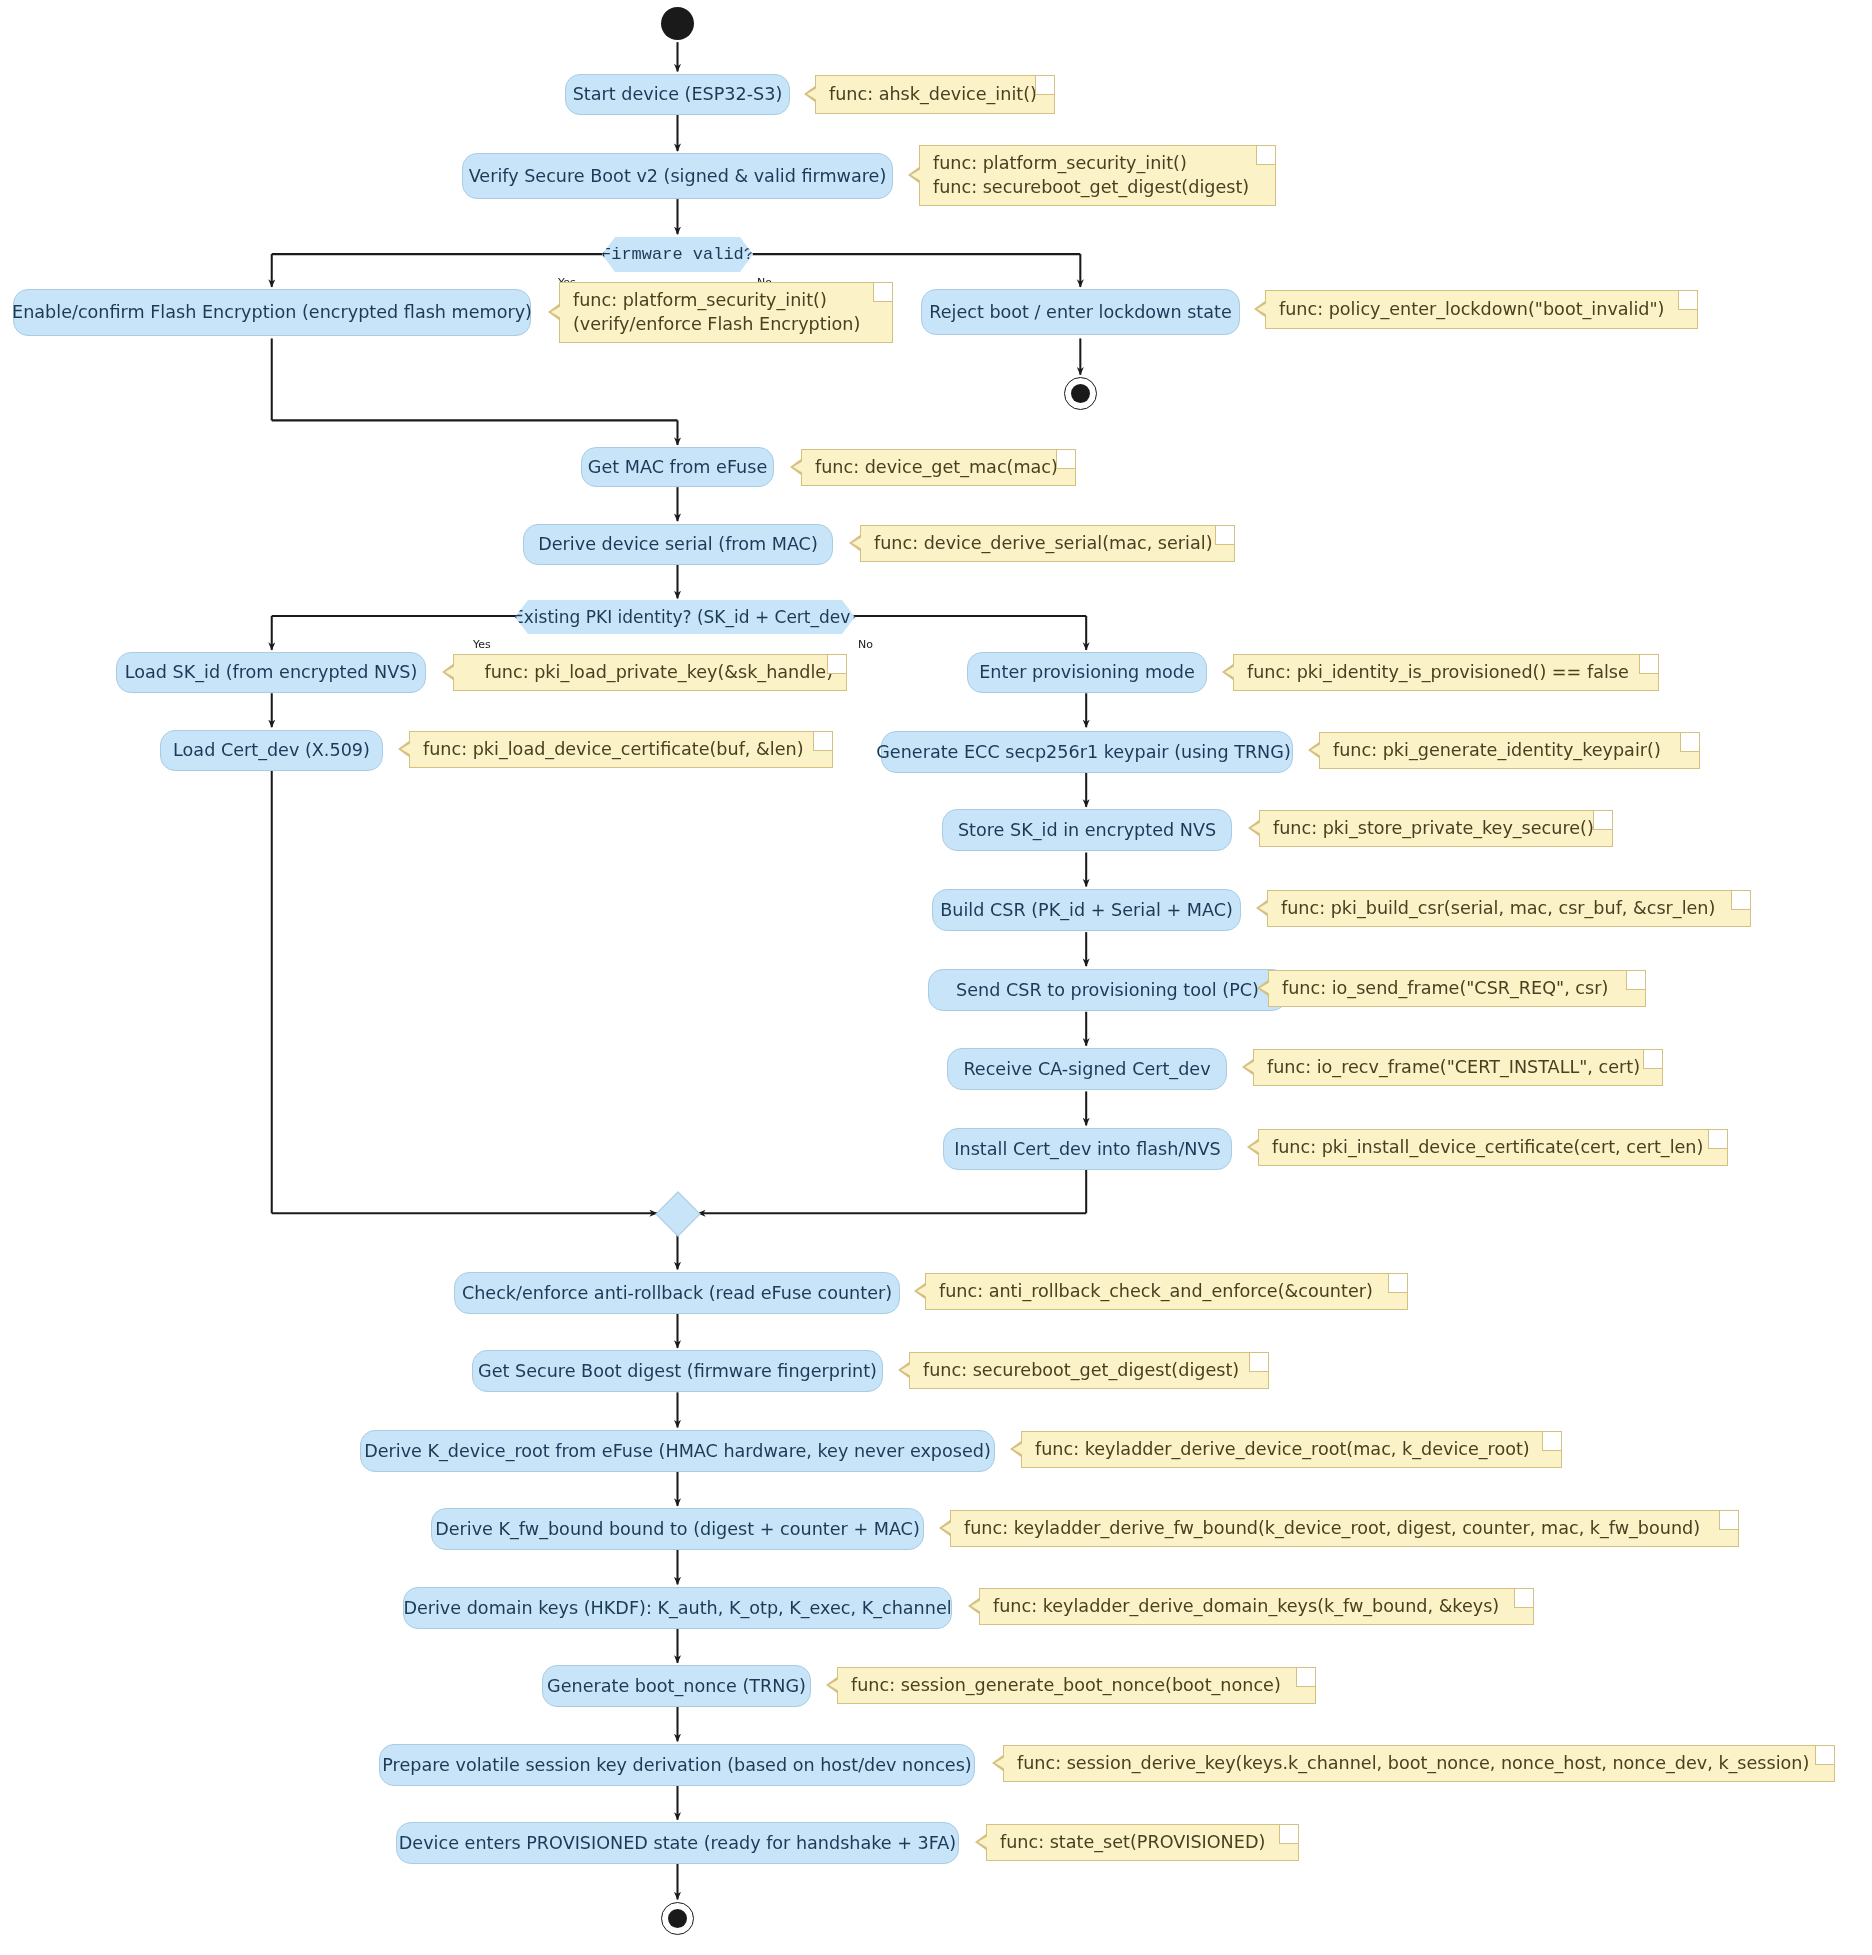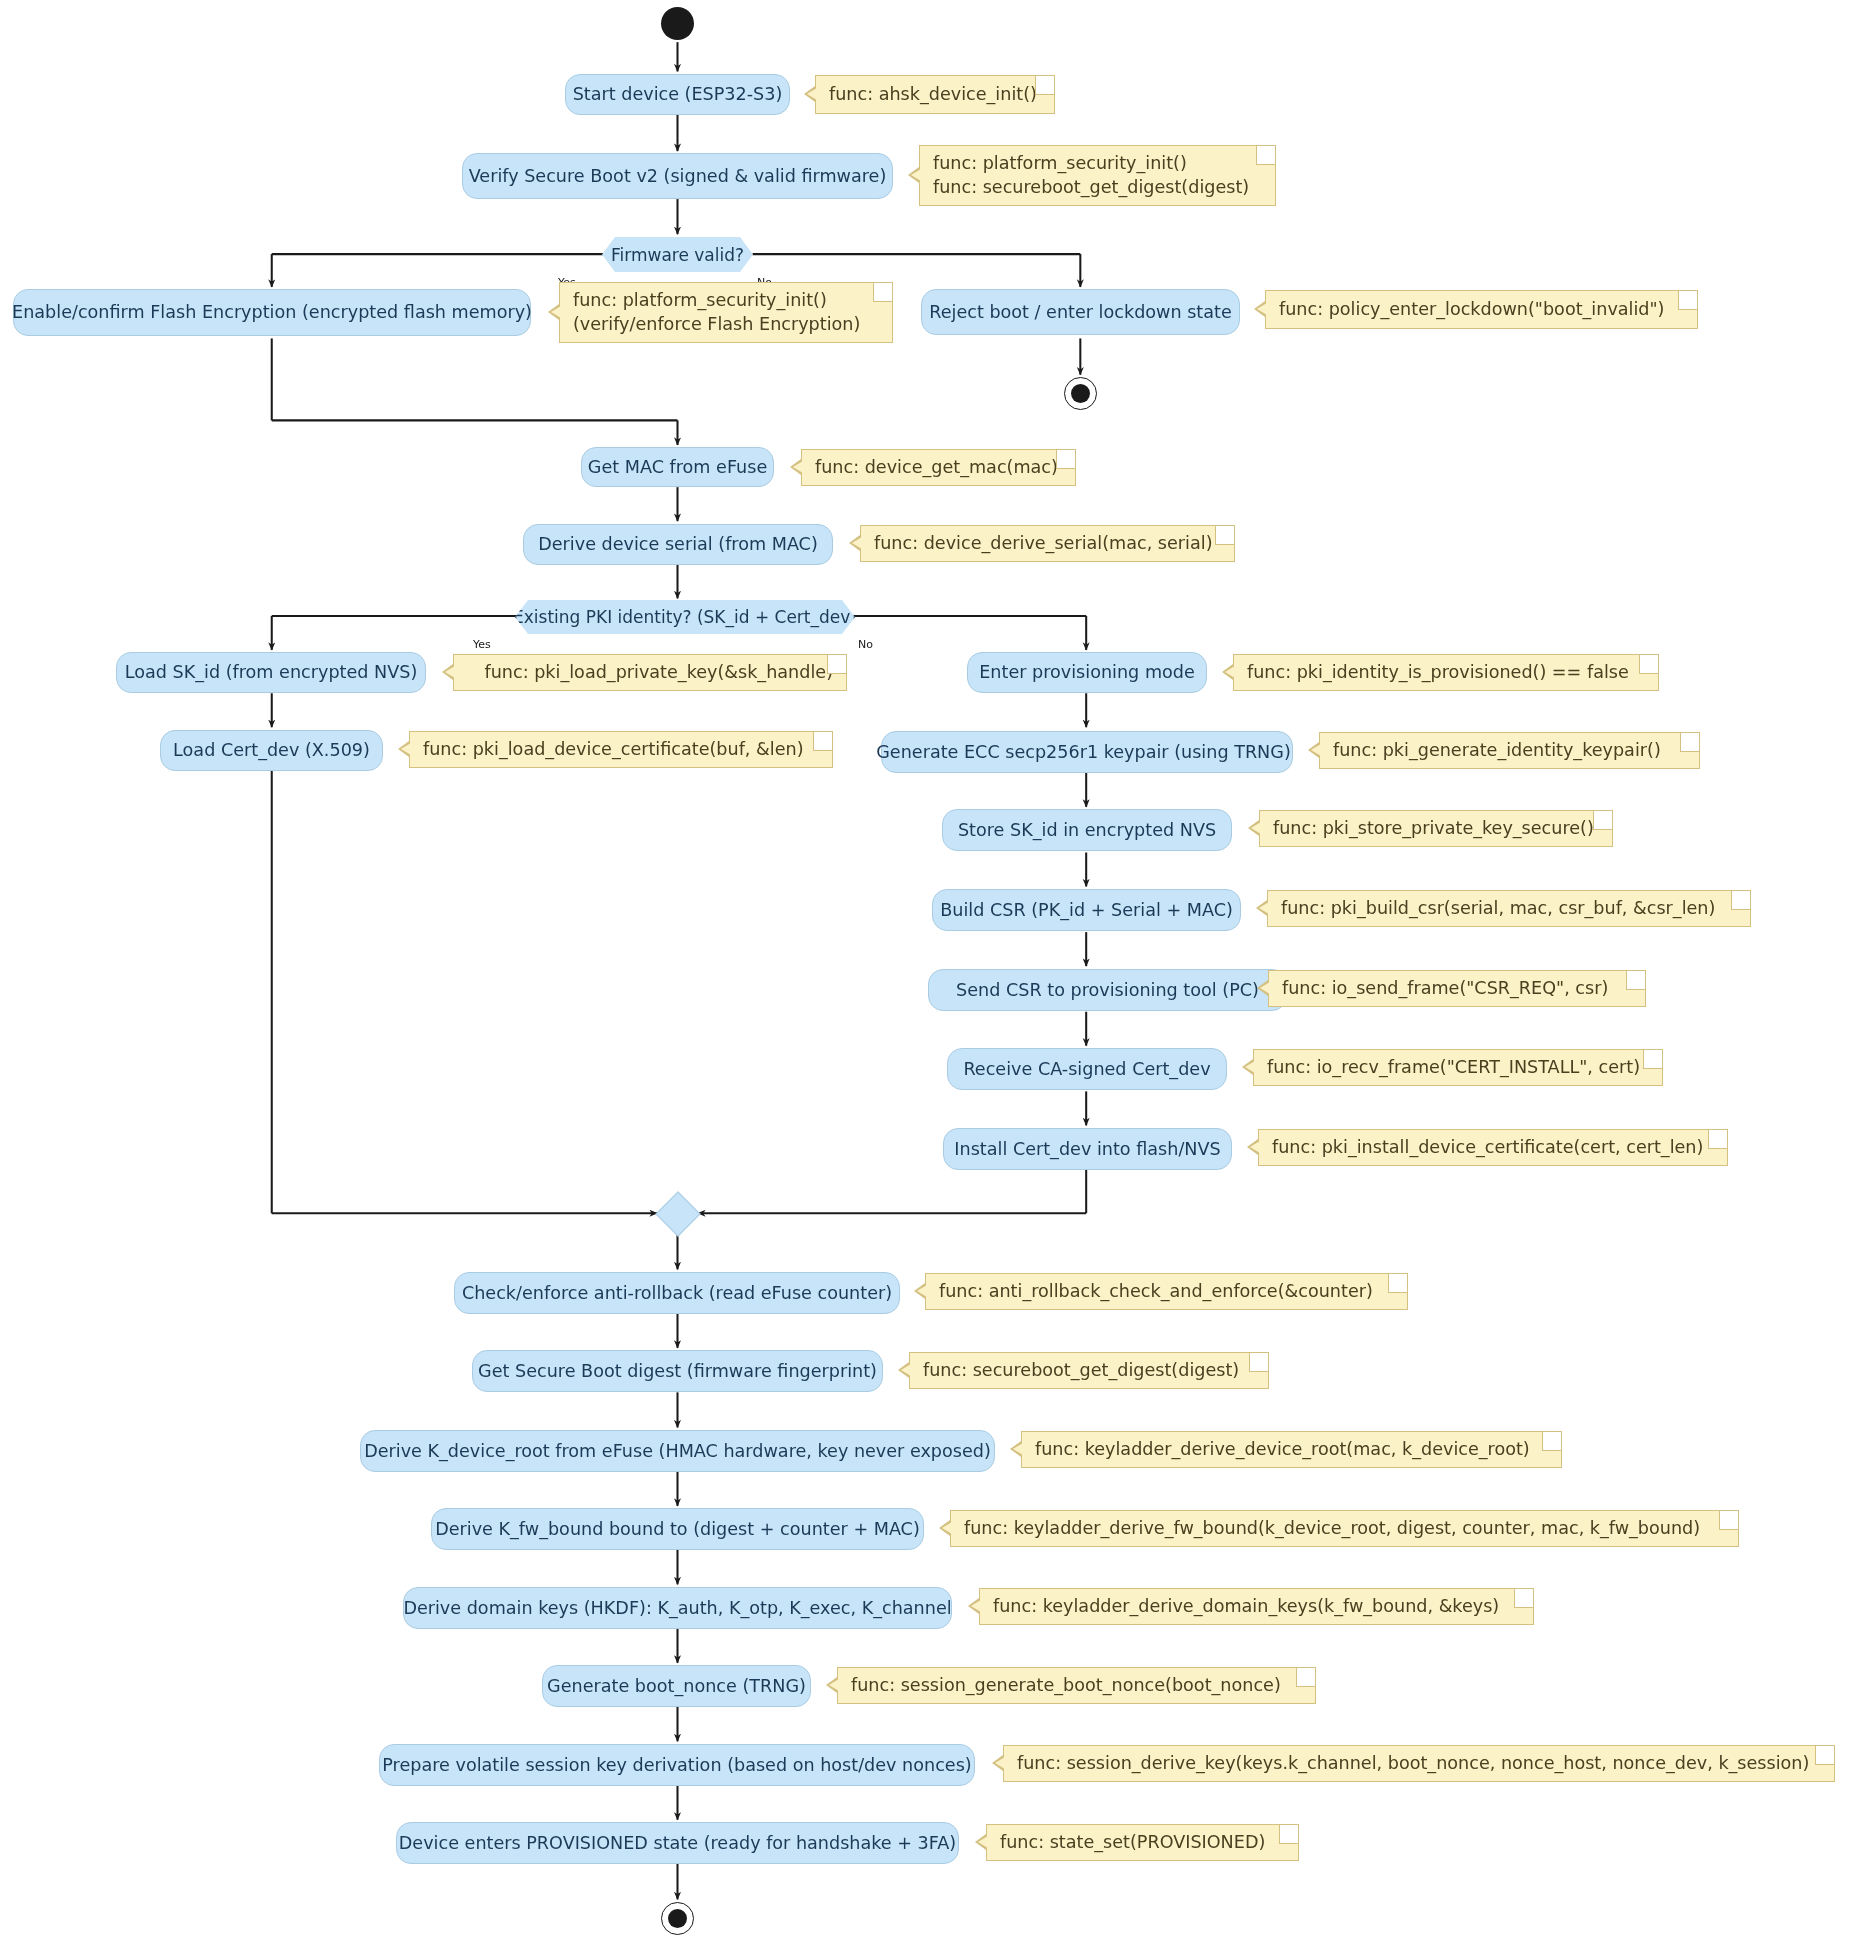--- a/index.html
+++ b/index.html
@@ -229,21 +229,21 @@
 
   <div class="activity" style="left:462px; top:153px; width:431px; height:46px;">
     <span>Verify Secure Boot v2 (signed &amp; valid firmware)</span>
   </div>
   <div class="note" style="left:919px; top:145px; width:357px; height:61px;">
     <span class="notch"></span><span class="notch-in"></span><span class="foldtri"></span>
     <span class="note-line">func: platform_security_init()</span>
     <span class="note-line">func: secureboot_get_digest(digest)</span>
   </div>
 
-  <div class="decision" style="left:602px; top:237px; width:151px; height:35px;">
+  <div class="decision" style="left:602px; top:237px; width:151px; height:35px;font-family:Liberation Mono, monospace;">
     <span>Firmware valid?</span>
   </div>
   <div class="branch-label" style="left:558px; top:232px;">
     <span>Yes</span>
   </div>
   <div class="branch-label" style="left:757px; top:232px;">
     <span>No</span>
   </div>
 
   <div class="activity" style="left:13px; top:289px; width:518px; height:47px;">

